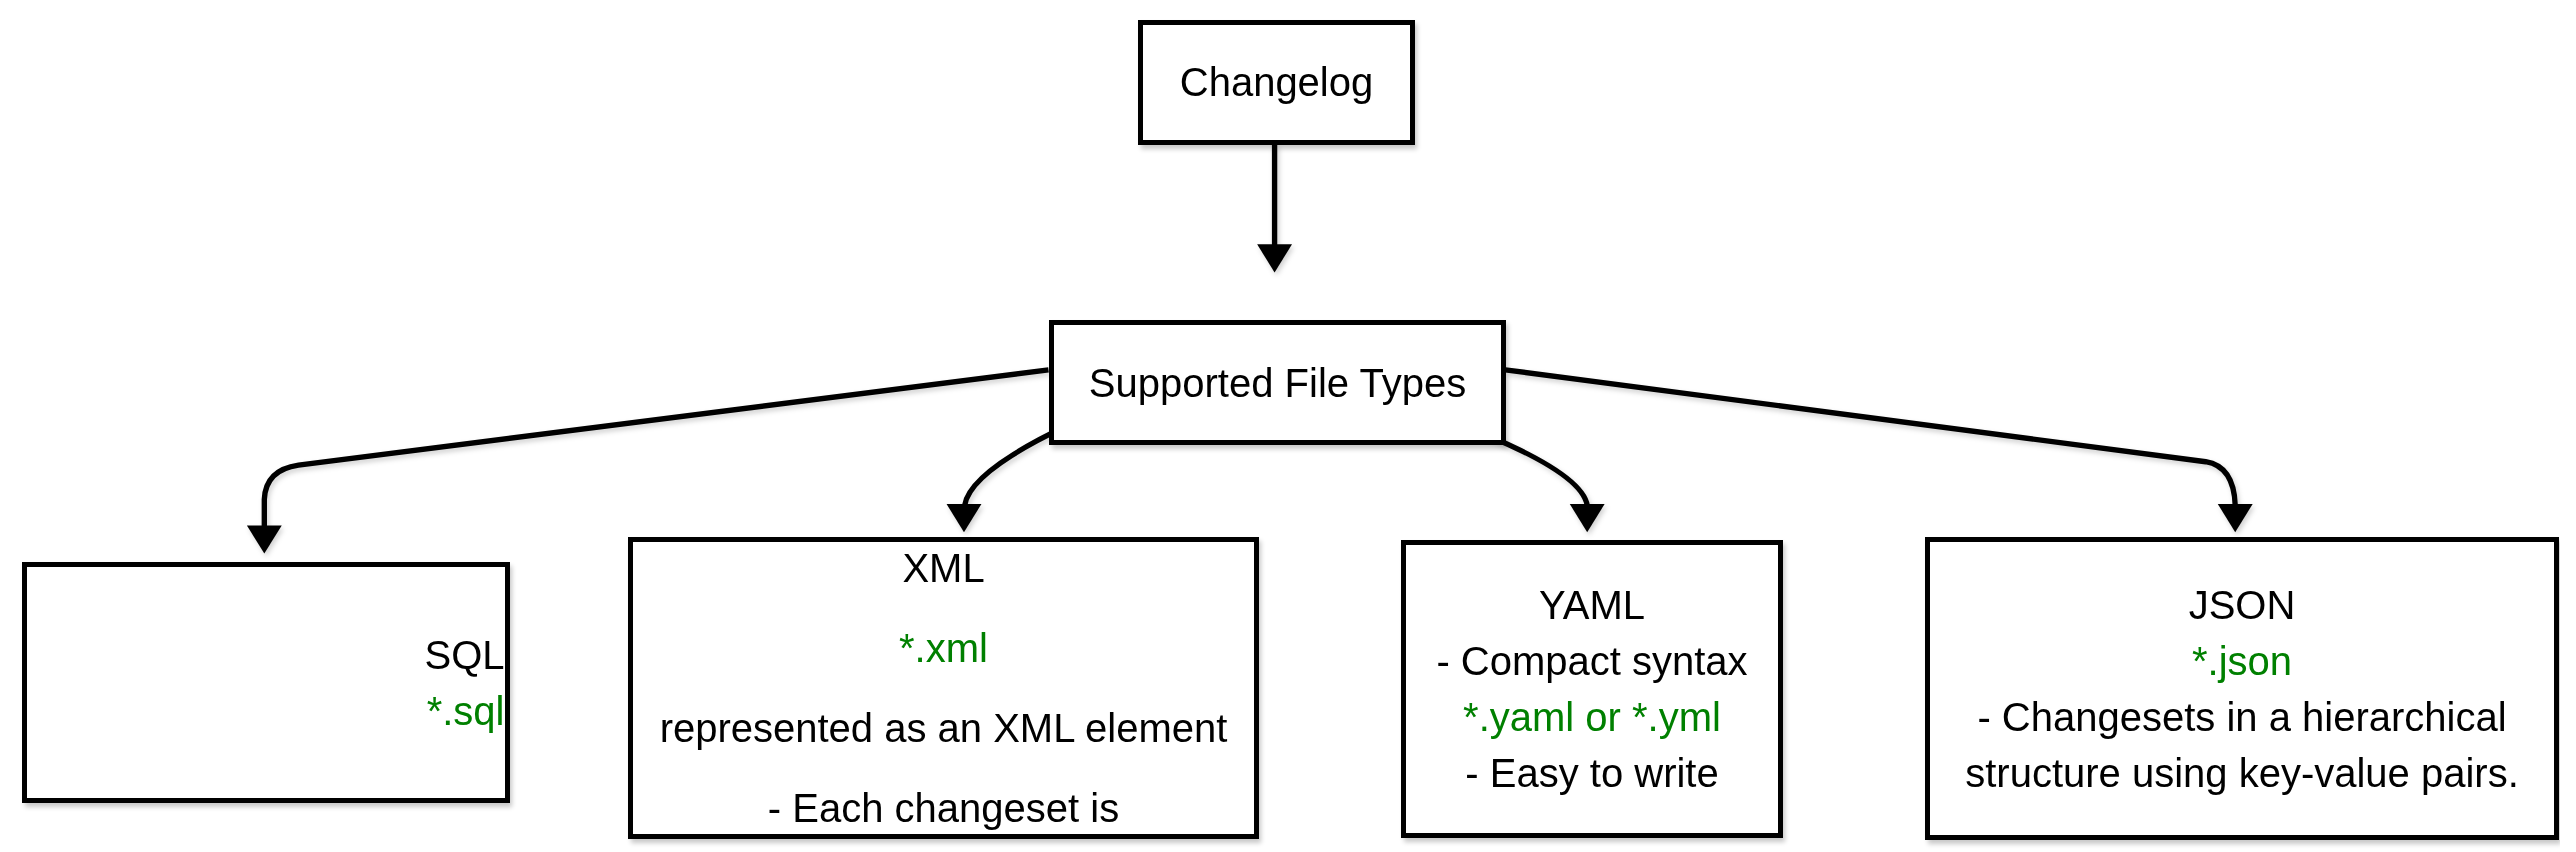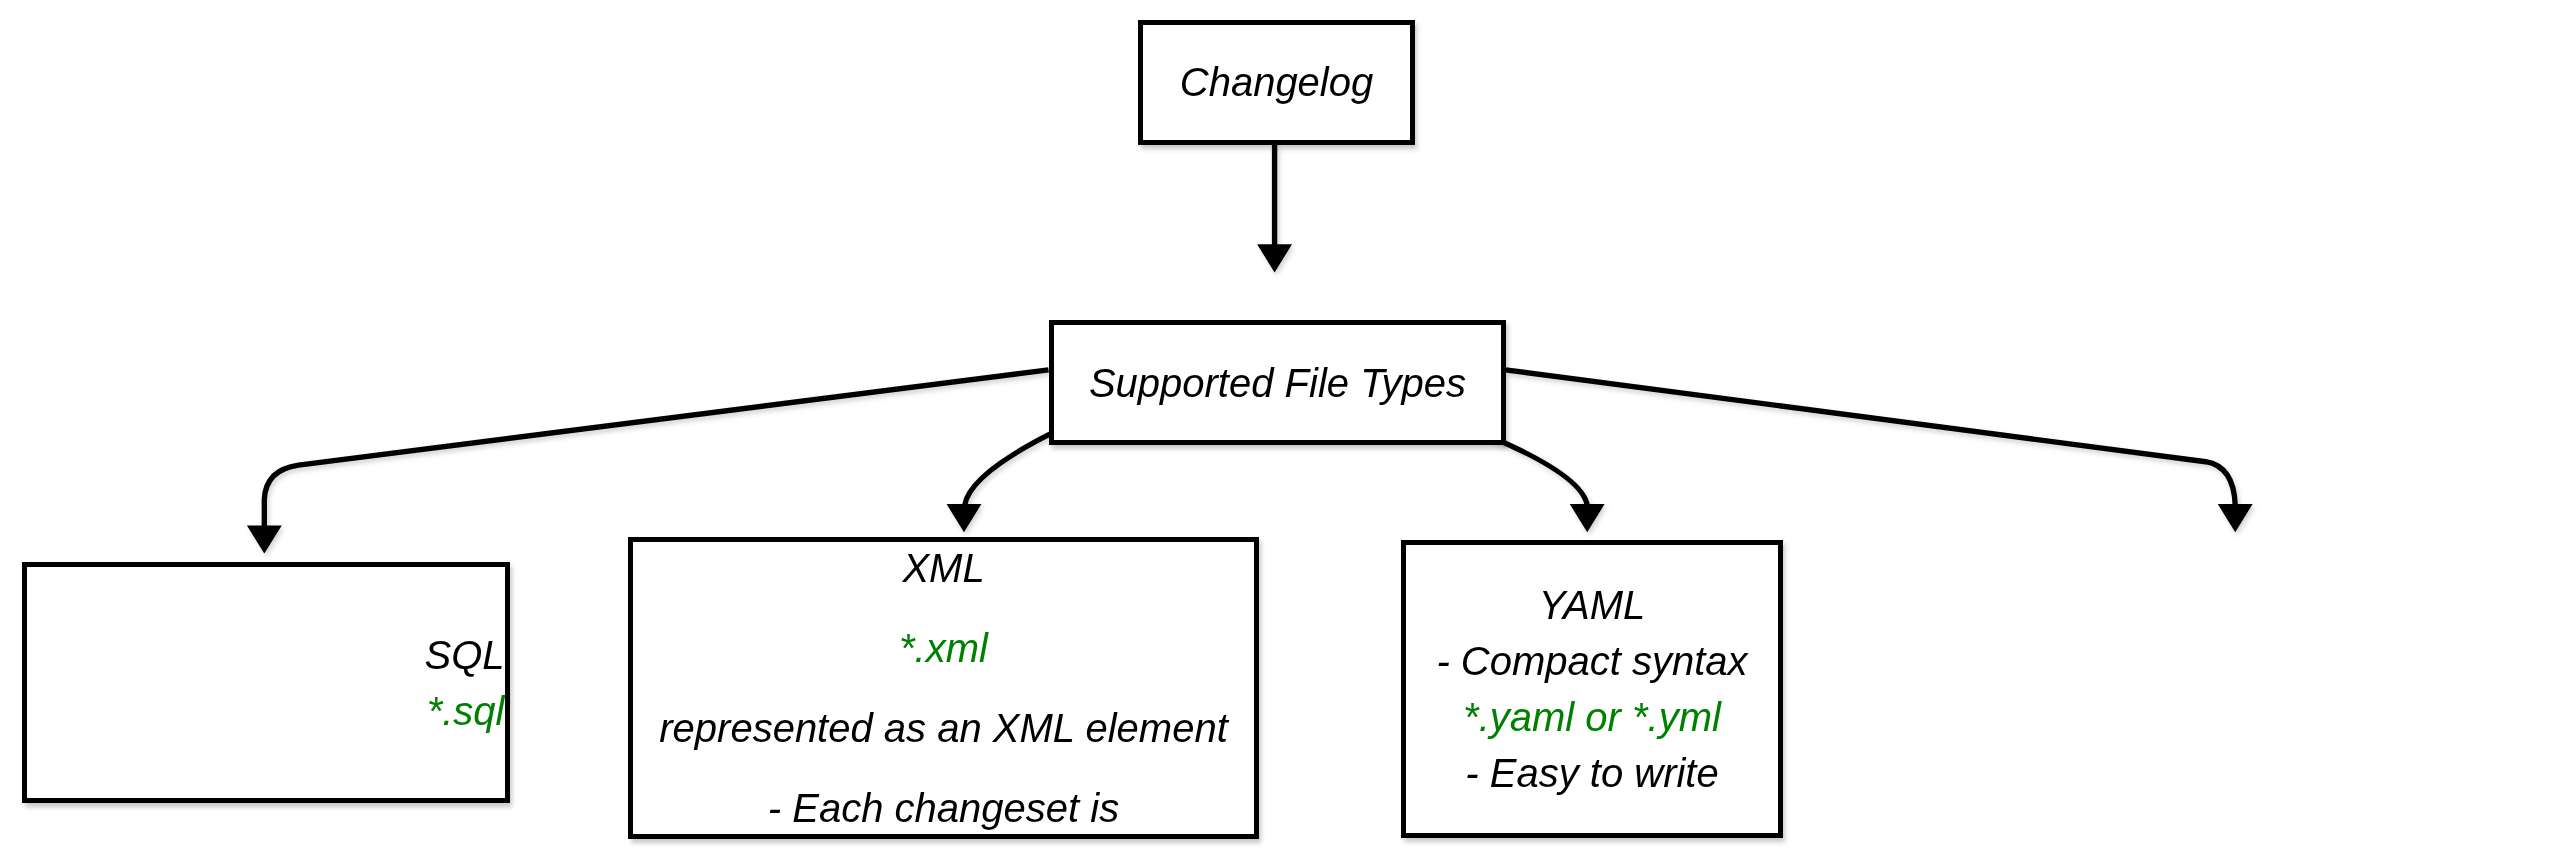--- a/index.html
+++ b/index.html
@@ -8,21 +8,20 @@
     background: #ffffff;
   }
   #diagram-canvas {
     position: relative;
     width: 2560px;
     height: 853px;
     background: #ffffff;
     font-family: "Liberation Sans", sans-serif;
     color: #000000;
     overflow: hidden;
-    font-style: italic;
   }
   .node {
     position: absolute;
     box-sizing: border-box;
     background: #ffffff;
     border: 5.4px solid #000000;
     display: flex;
     flex-direction: column;
     align-items: center;
     justify-content: center;
@@ -113,15 +112,21 @@
     <div class="line">- Each changeset is</div>
   </div>
 
   <div class="node" id="node-yaml">
     <div class="line">YAML</div>
     <div class="line">- Compact syntax</div>
     <div class="line pattern">*.yaml or *.yml</div>
     <div class="line">- Easy to write</div>
   </div>
 
+  <div class="node" id="node-json">
+    <div class="line">JSON</div>
+    <div class="line pattern">*.json</div>
+    <div class="line">- Changesets in a hierarchical</div>
+    <div class="line">structure using key-value pairs.</div>
+  </div>
 
 </div>
 
 
 </body></html>

